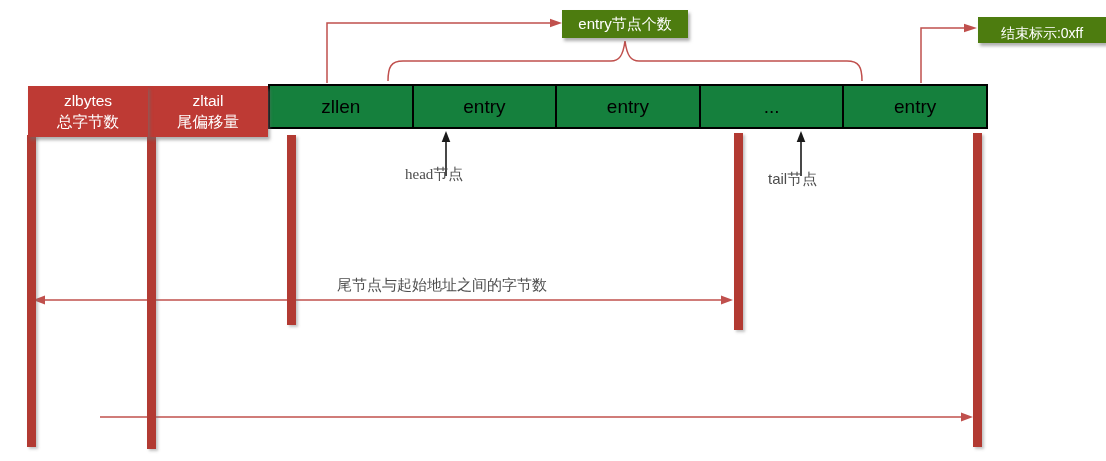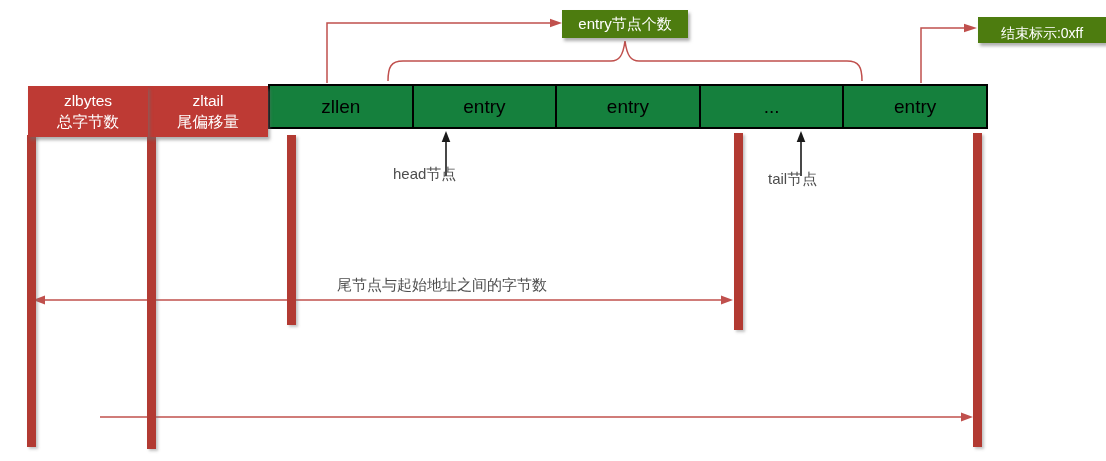--- a/index.html
+++ b/index.html
@@ -43,21 +43,21 @@
     box-shadow: 2px 2px 3px rgba(120,120,120,0.45); z-index: 2;
   }
   .bar.b1 { left: 27px;  top: 135px; height: 312px; }
   .bar.b2 { left: 147px; top: 137px; height: 312px; }
   .bar.b3 { left: 287px; top: 135px; height: 190px; }
   .bar.b4 { left: 734px; top: 133px; height: 197px; }
   .bar.b5 { left: 973px; top: 133px; height: 314px; }
 
   
   .lbl { position: absolute; color: #4d4d4d; font-size: 15px; white-space: nowrap; z-index: 4; }
-  .lbl.head { left: 393px; top: 165px; }
+  .lbl.head { left: 405px; top: 165px; font-family: Liberation Serif, serif; }
   .lbl.tail { left: 768px; top: 170px; }
   .lbl.offset { left: 337px; top: 276px; }
 </style>
 </head>
 <body>
 
 <div class="canvas">
 
   <div class="rbox" style="left:148px;">
     <span>zltail</span>

